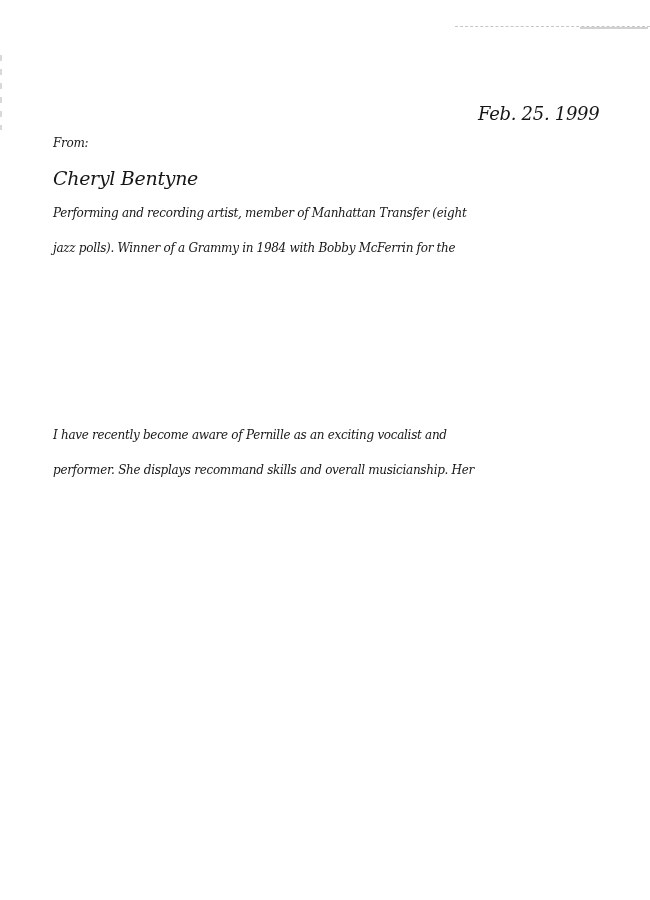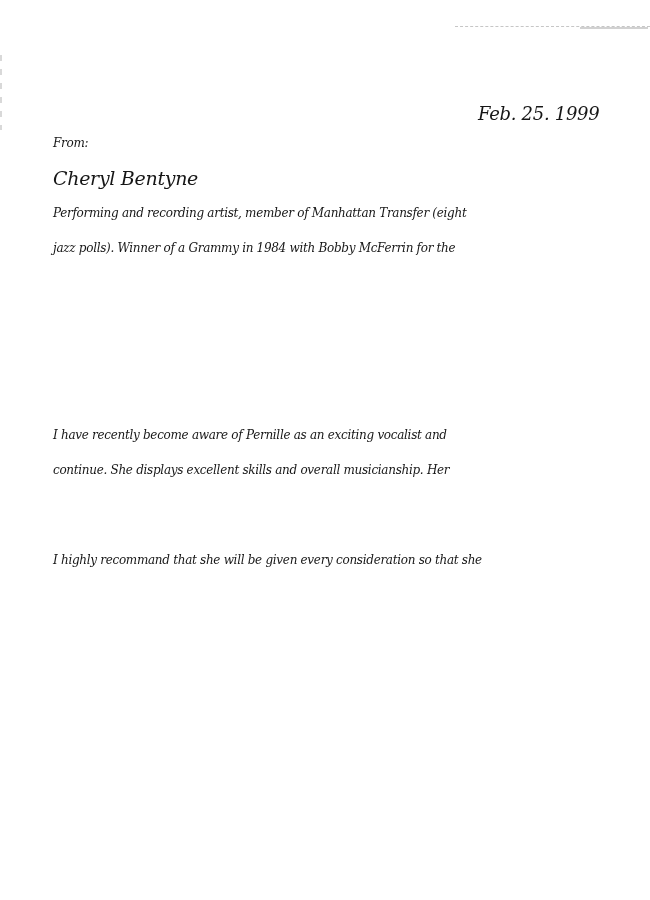--- a/index.html
+++ b/index.html
@@ -83,25 +83,24 @@
   <div class="abs script from-label">From:</div>
   <div class="abs script from-name">Cheryl Bentyne</div>
 
   <div class="abs script para para-intro">
     <div>Performing and recording artist, member of Manhattan Transfer (eight</div>
     <div>jazz polls). Winner of a Grammy in 1984 with Bobby McFerrin for the</div>
   </div>
 
   <div class="abs script para para-body1">
     <div>I have recently become aware of Pernille as an exciting vocalist and</div>
-    <div>continue. She displays excellent skills and overall musicianship. Her</div>
+    <div>performer. She displays recommand skills and overall musicianship. Her</div>
   </div>
 
   <div class="abs script para para-body2">
-    <div>I highly recommand that she  will be given every consideration so that she</div>
   </div>
 
   <div class="abs script closing">Sincerely</div>
 
   <div class="abs script typed-name">Cheryl Bentyne</div>
 
   <svg class="abs signature-svg" viewBox="0 0 320 190" aria-hidden="true">
 
     <path d="M 128,44 C 110,10 62,4 40,36 C 18,68 22,120 52,136 C 80,151 104,124 105,94 C 106,72 97,54 83,52"></path>
 

